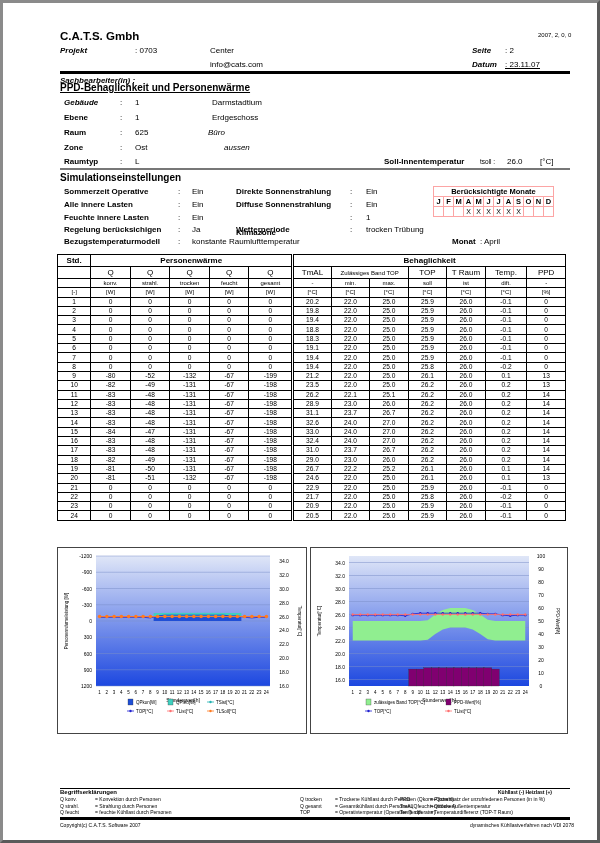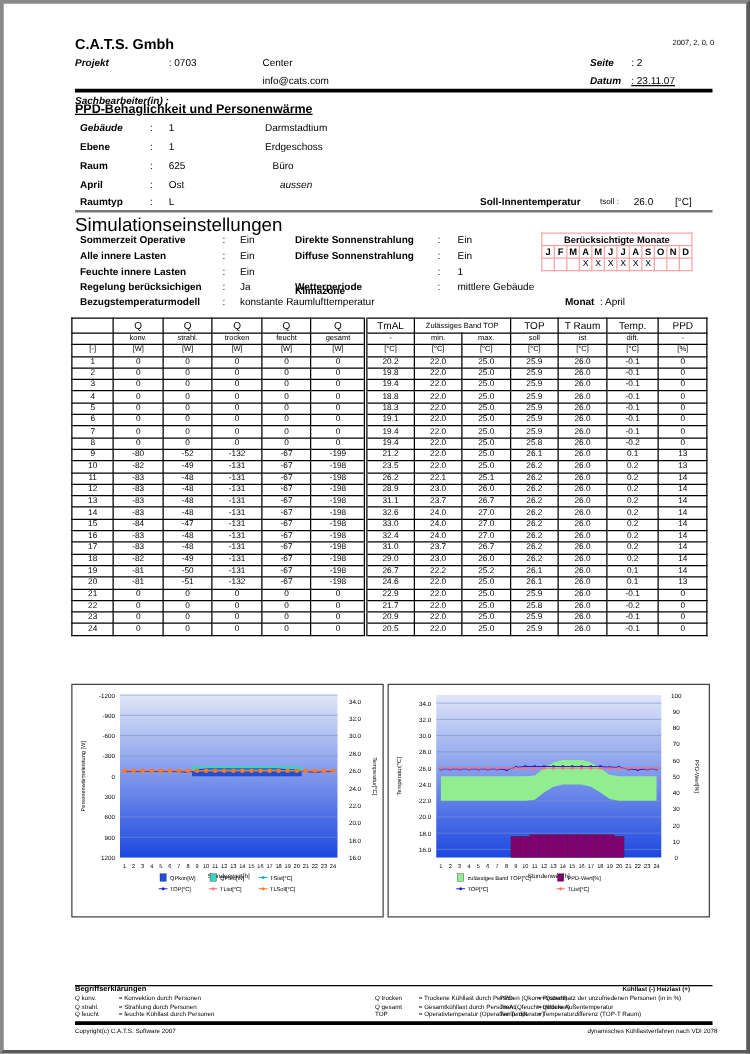--- a/index.html
+++ b/index.html
@@ -8,21 +8,21 @@
   .abs{position:absolute;white-space:nowrap;}
   .company{left:60px;top:30px;font-size:11.5px;font-weight:bold;}
   .version{left:538px;top:32px;font-size:6px;}
   .hl{font-size:8px;font-weight:bold;font-style:italic;}
   .hv{font-size:8px;}
   .rule-thick{position:absolute;left:60px;width:510px;height:3px;background:#000;}
   .rule-thin{position:absolute;left:60px;width:510px;height:1px;background:#777;}
   .title{left:60px;top:82px;font-size:10px;font-weight:bold;text-decoration:underline;}
   .lbl{font-size:8px;font-weight:bold;}
   .val{font-size:8px;}
-  .sim-title{left:60px;top:172px;font-size:15px;font-weight:normal;}
+  .sim-title{left:60px;top:172px;font-size:10px;font-weight:bold;}
   table.months{position:absolute;left:433px;top:186px;border-collapse:collapse;font-size:7.5px;}
   table.months td{border:1px solid #fca5a5;width:9px;height:9px;text-align:center;padding:0;line-height:9px;font-weight:bold;}
   table.months td.x{font-weight:normal;font-size:7px;}
   table.months td.head{font-weight:bold;}
   table.data{position:absolute;left:57px;top:254px;width:509px;border-collapse:collapse;font-size:6.6px;table-layout:fixed;}
   table.data td{border:1px solid #000;text-align:center;padding:0;height:8.3px;line-height:8px;}
   table.data tr.h1 td{height:11px;font-size:8px;font-weight:bold;}
   table.data tr.h2 td{height:11px;font-size:8px;}
   table.data tr.h3 td, table.data tr.h4 td{font-size:6px;}
   table.data td.sep{border-right:3px double #000;}
@@ -61,23 +61,23 @@
   <div class="abs val" style="left:212px;top:98px;">Darmstadtium</div>
 
   <div class="abs lbl" style="left:64px;top:113px;">Ebene</div>
   <div class="abs val" style="left:120px;top:113px;">:</div>
   <div class="abs val" style="left:135px;top:113px;">1</div>
   <div class="abs val" style="left:212px;top:113px;">Erdgeschoss</div>
 
   <div class="abs lbl" style="left:64px;top:128px;">Raum</div>
   <div class="abs val" style="left:120px;top:128px;">:</div>
   <div class="abs val" style="left:135px;top:128px;">625</div>
-  <div class="abs val" style="left:218px;top:128px;">Büro</div>
-
-  <div class="abs lbl" style="left:64px;top:143px;">April</div>
+  <div class="abs val" style="left:208px;top:128px;font-style:italic;">Büro</div>
+
+  <div class="abs lbl" style="left:64px;top:143px;">Zone</div>
   <div class="abs val" style="left:120px;top:143px;">:</div>
   <div class="abs val" style="left:135px;top:143px;">Ost</div>
   <div class="abs val" style="left:224px;top:143px;font-style:italic;">aussen</div>
 
   <div class="abs lbl" style="left:64px;top:157px;">Raumtyp</div>
   <div class="abs val" style="left:120px;top:157px;">:</div>
   <div class="abs val" style="left:135px;top:157px;">L</div>
 
   <div class="abs lbl" style="left:384px;top:157px;">Soll-Innentemperatur</div>
   <div class="abs val" style="left:480px;top:158px;font-size:6.5px;">tsoll :</div>
@@ -108,21 +108,21 @@
   <div class="abs val" style="left:350px;top:187px;">:</div>
   <div class="abs val" style="left:366px;top:187px;">Ein</div>
   <div class="abs lbl" style="left:236px;top:200px;text-align:right;">Diffuse Sonnenstrahlung</div>
   <div class="abs val" style="left:350px;top:200px;">:</div>
   <div class="abs val" style="left:366px;top:200px;">Ein</div>
   <div class="abs lbl" style="left:236px;top:228px;text-align:center;">Klimazone</div>
   <div class="abs val" style="left:350px;top:213px;">:</div>
   <div class="abs val" style="left:366px;top:213px;">1</div>
   <div class="abs lbl" style="left:236px;top:225px;">Wetterperiode</div>
   <div class="abs val" style="left:350px;top:225px;">:</div>
-  <div class="abs val" style="left:366px;top:225px;">mittlere Gebäude</div>
+  <div class="abs val" style="left:366px;top:225px;">trocken Trübung</div>
 
   <div class="abs lbl" style="left:452px;top:237px;">Monat</div>
   <div class="abs val" style="left:480px;top:237px;">: April</div>
 </div>
 
 <table class="months">
   <tbody>
       <tr>
         <td colspan="12" class="head">Berücksichtigte Monate</td>
       </tr>
@@ -167,20 +167,25 @@
       <col style="width:42px">
     <col style="width:37px">
       <col style="width:37px">
       <col style="width:37px">
       <col style="width:37px">
       <col style="width:37px">
       <col style="width:40px">
       <col style="width:37px">
   </colgroup>
   <thead>
+    <tr class="h1">
+      <td>Std.</td>
+      <td colspan="5" class="sep">Personenwärme</td>
+      <td colspan="7">Behaglichkeit</td>
+    </tr>
     <tr class="h2" id="h2-row">
         <td></td>
         <td>Q</td>
         <td>Q</td>
         <td>Q</td>
         <td>Q</td>
         <td class="sep">Q</td>
         <td>TmAL</td>
         <td colspan="2" style="font-size: 6px;">Zulässiges Band TOP</td>
         <td>TOP</td>

